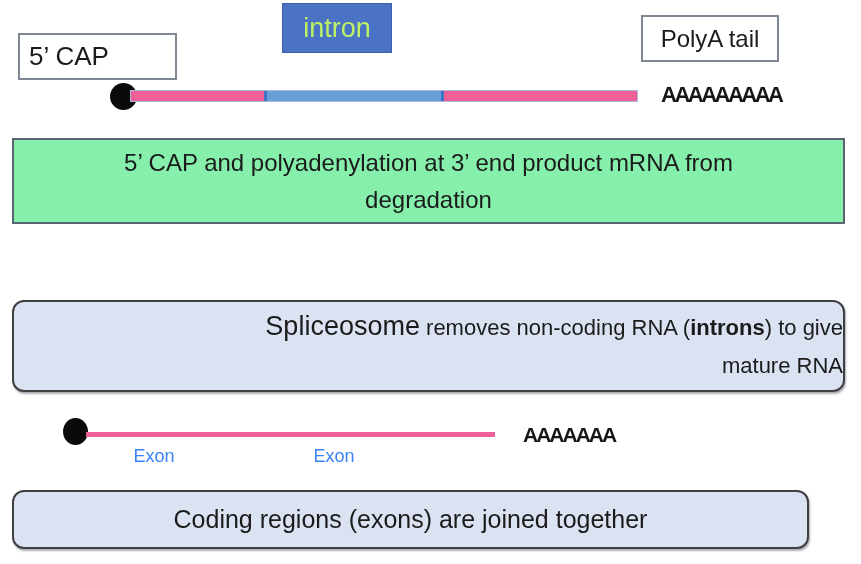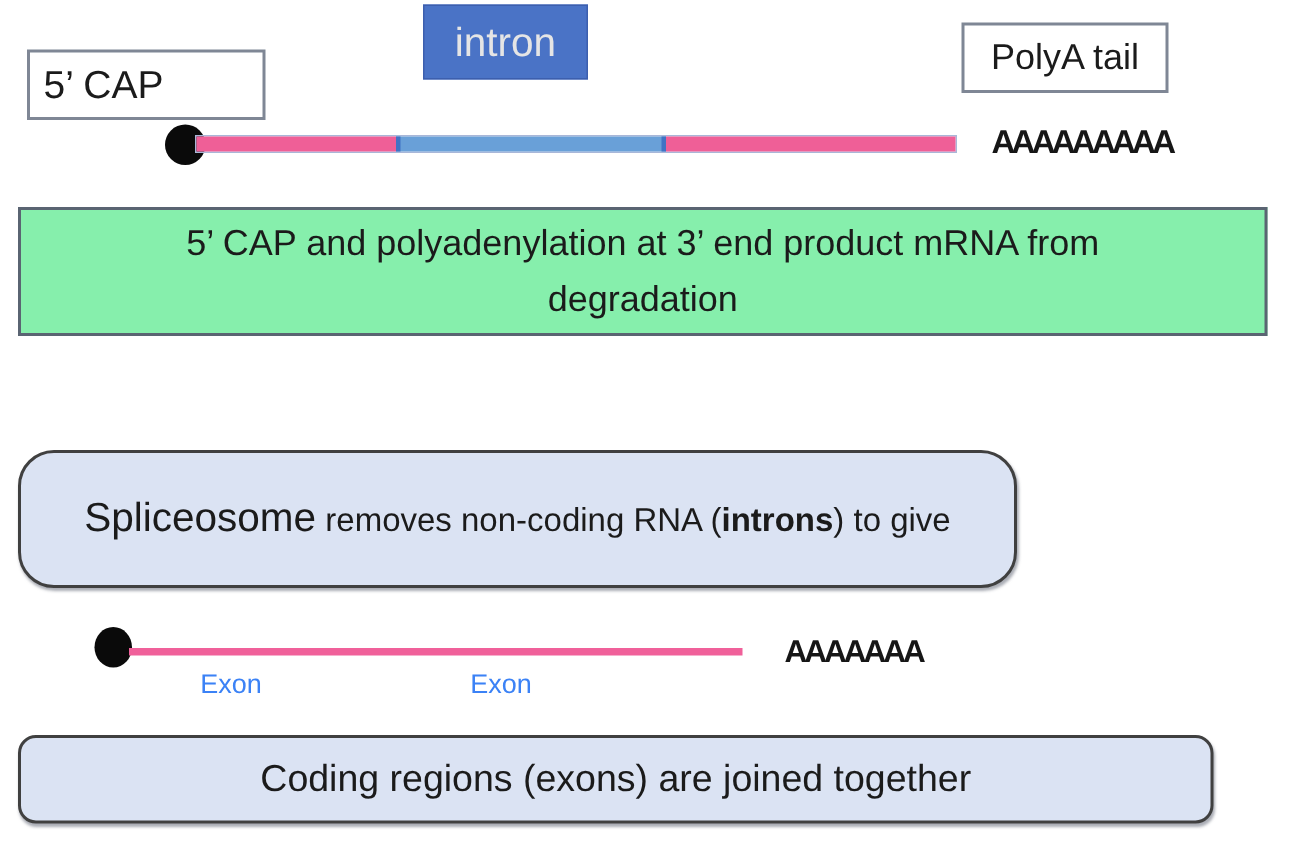--- a/index.html
+++ b/index.html
@@ -18,21 +18,21 @@
     background: #ffffff;
     border: 2px solid #7f8795;
     box-sizing: border-box;
     display: flex; align-items: center;
   }
   .cap-box   { left: 18px;  top: 33px; width: 159px; height: 47px; font-size: 26px; padding-left: 9px; }
   .polya-box { left: 641px; top: 15px; width: 138px; height: 47px; font-size: 24px; justify-content: center; }
   .intron-box {
     left: 282px; top: 3px; width: 110px; height: 50px;
     background: #4a73c6; border: 1px solid #3c5fae; box-sizing: border-box;
-    color: #e5e5e5; font-size: 27px;
+    color: #bef264; font-size: 27px;
     display: flex; align-items: center; justify-content: center;
   }
 
   
   .cap-dot-1 { left: 110px; top: 83px; width: 27px; height: 27px; border-radius: 50%; background: #0a0a0a; }
   .strand-1 {
     left: 130px; top: 90px; width: 508px; height: 12px;
     border: 1px solid #a9b7d8; box-sizing: border-box;
     display: flex;
   }
@@ -54,21 +54,21 @@
   }
 
   
   .round-box {
     background: #dbe3f3;
     border: 2px solid #404040; box-sizing: border-box;
     box-shadow: 1px 2px 2px rgba(100,105,120,0.55);
     display: flex; flex-direction: column; align-items: center; justify-content: center;
     text-align: center;
   }
-  .spliceosome-box { left: 12px; top: 300px; width: 666px; height: 92px; border-radius: 24px; font-size: 22px; line-height: 38px; }
+  .spliceosome-box { left: 12px; top: 300px; width: 833px; height: 92px; border-radius: 12px; font-size: 22px; line-height: 38px; align-items: flex-end; }
   .spliceosome-lead { font-size: 27px; }
   .bold-word { font-weight: 700; }
 
   
   .cap-dot-2 { left: 63px; top: 418px; width: 25px; height: 27px; border-radius: 50%; background: #0a0a0a; }
   .strand-2  { left: 86px; top: 432px; width: 409px; height: 5px; background: #f0609a; }
   .polya-seq-2 { left: 499px; top: 424px; font-size: 21px; letter-spacing: -2px; }
   .exon-label { top: 446px; width: 60px; text-align: center; font-size: 18px; color: #3b82f6; }
   .exon-left  { left: 124px; }
   .exon-right { left: 304px; }
@@ -101,20 +101,21 @@
 
   <div class="abs caption-1">
     <div>5’ CAP and polyadenylation at 3’ end product mRNA from</div>
     <div>degradation</div>
   </div>
 
   <div class="abs round-box spliceosome-box">
     <div>
       <span class="spliceosome-lead">Spliceosome</span><span> removes non-coding RNA (</span><span class="bold-word">introns</span><span>) to give</span>
     </div>
+    <div>mature RNA</div>
   </div>
 
   <div class="abs cap-dot-2"></div>
   <div class="abs strand-2"></div>
   <div class="abs polya-seq polya-seq-2">AAAAAAA</div>
   <div class="abs exon-label exon-left">Exon</div>
   <div class="abs exon-label exon-right">Exon</div>
 
   <div class="abs round-box caption-2">
     <div>Coding regions (exons) are joined together</div>

